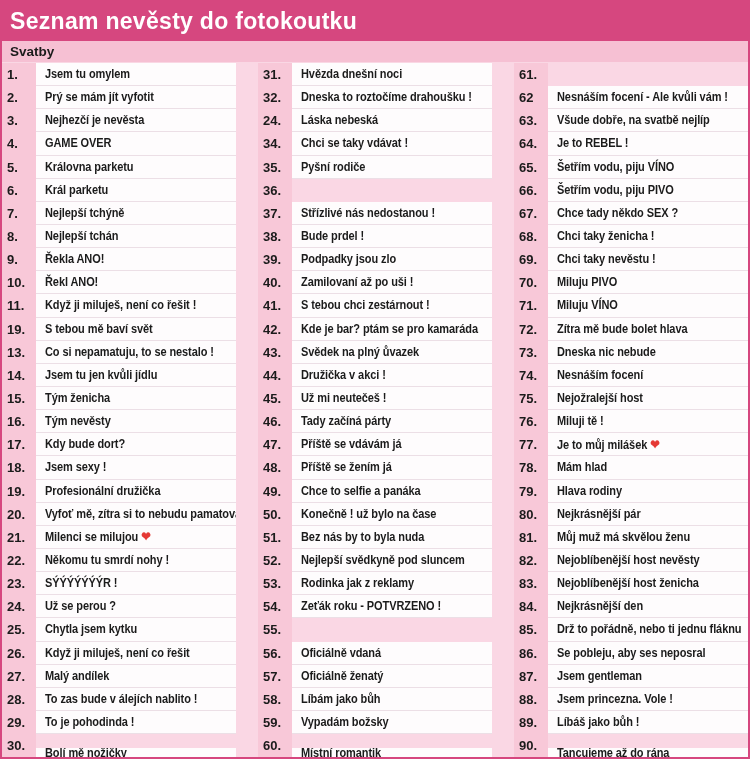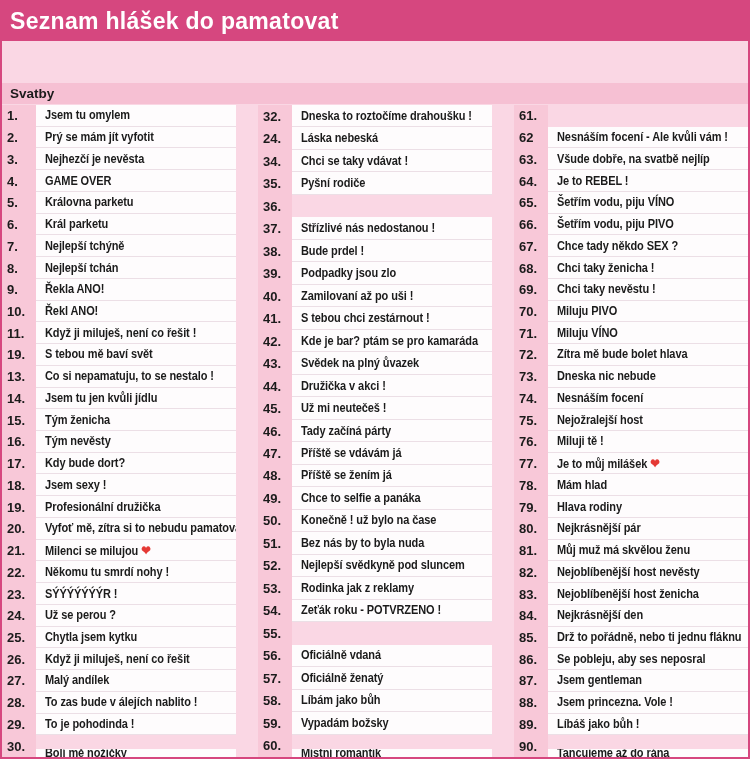--- a/index.html
+++ b/index.html
@@ -9,21 +9,21 @@
   }
   *{margin:0;padding:0;box-sizing:border-box;}
   html,body{width:750px;height:759px;overflow:hidden;}
   body{font-family:"Liberation Sans",sans-serif;}
   .page{
     width:750px;height:759px;background:var(--page-bg);
     border:2px solid var(--frame);display:flex;flex-direction:column;
   }
   .header{height:39px;background:var(--header-bg);display:flex;align-items:center;padding-left:8px;flex:0 0 auto;}
   .title{color:var(--header-text);font-size:23px;font-weight:bold;letter-spacing:.3px;}
-  .section-bar{height:21px;background:var(--section-bg);display:flex;align-items:center;padding-left:8px;flex:0 0 auto;margin-top:42px;}
+  .section-bar{height:21px;background:var(--section-bg);display:flex;align-items:center;padding-left:8px;flex:0 0 auto;}
   .section-label{font-size:13.5px;font-weight:bold;color:var(--text);}
   .columns{flex:1;display:flex;gap:22px;padding:1px 0 0 0;min-height:0;}
   .column{flex:1;display:flex;flex-direction:column;min-width:0;}
   .row{flex:1;display:flex;min-height:0;}
   .num{
     width:34px;min-width:34px;background:var(--number-cell-bg);
     display:flex;align-items:center;padding-left:5px;
     font-size:13px;font-weight:bold;color:var(--text);
   }
   .cell{
@@ -34,21 +34,21 @@
   }
   .cell .txt{display:inline-block;transform:scaleX(.88);transform-origin:left center;letter-spacing:-.1px;}
   .column .row:last-child .cell{border-bottom:none;margin-top:14px;}
   .heart{color:var(--heart);font-size:13px;}
 </style>
 </head>
 <body>
 
 <div class="page">
   <div class="header">
-    <span class="title">Seznam hlášek do pamatovat</span>
+    <span class="title">Seznam nevěsty do fotokoutku</span>
   </div>
   <div class="section-bar">
     <span class="section-label">Svatby</span>
   </div>
   <div class="columns">
     <div class="column">
   <div class="row">
     <div class="num">1.</div>
     <div class="cell">
             <span class="txt">Jsem tu omylem</span>
@@ -252,20 +252,26 @@
   </div>
 
   <div class="row">
     <div class="num">30.</div>
     <div class="cell">
             <span class="txt">Bolí mě nožičky</span>
           </div>
   </div>
 </div>
     <div class="column">
+  <div class="row">
+    <div class="num">31.</div>
+    <div class="cell">
+            <span class="txt">Hvězda dnešní noci</span>
+          </div>
+  </div>
 
   <div class="row">
     <div class="num">32.</div>
     <div class="cell">
             <span class="txt">Dneska to roztočíme drahoušku !</span>
           </div>
   </div>
 
   <div class="row">
     <div class="num">24.</div>

